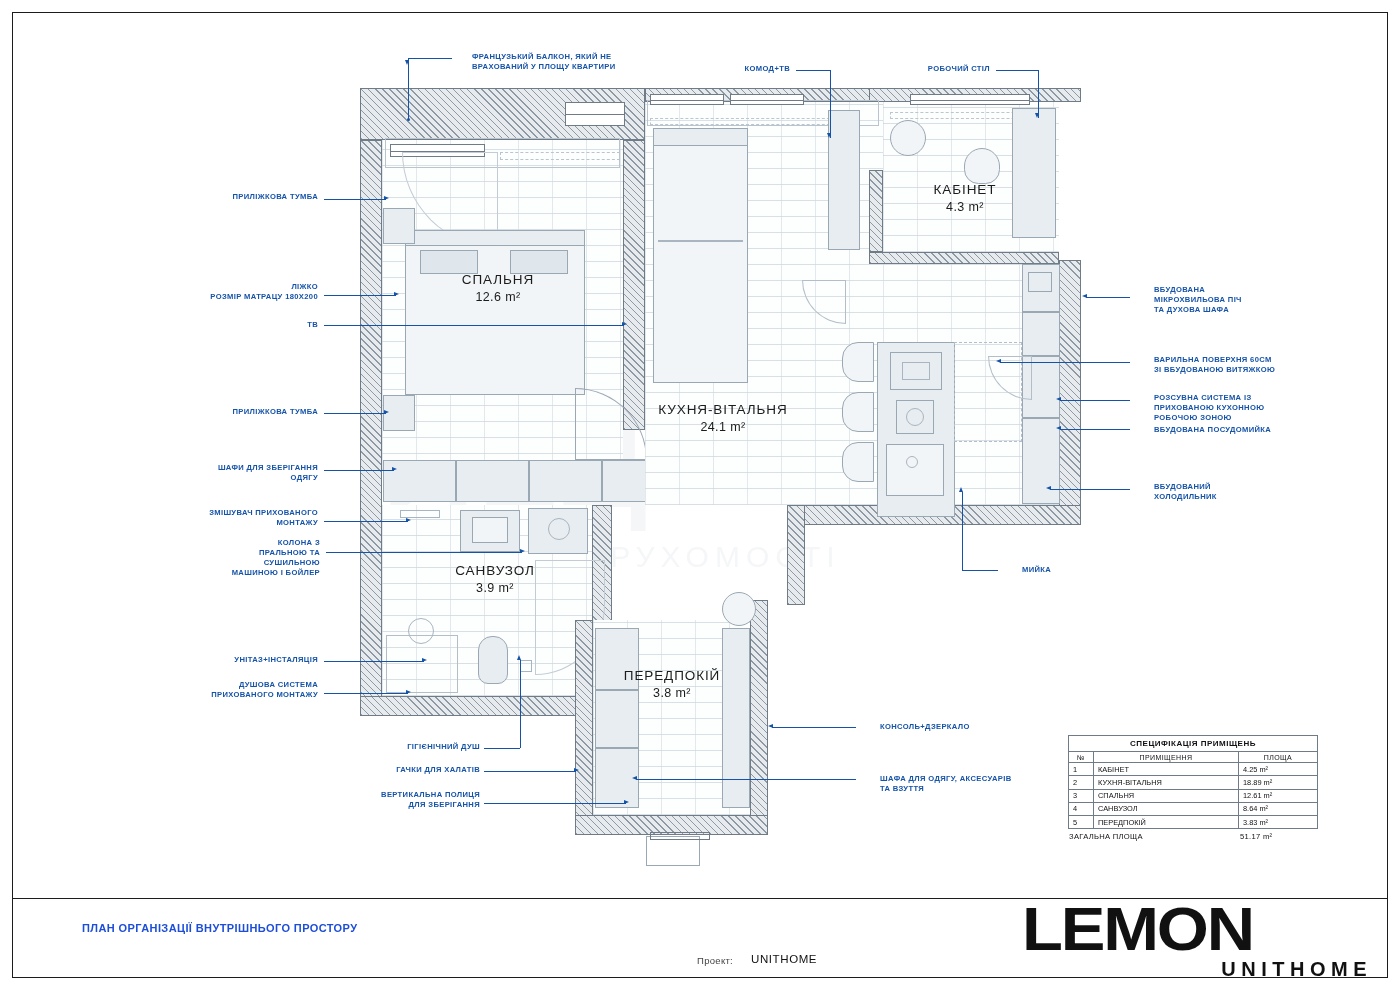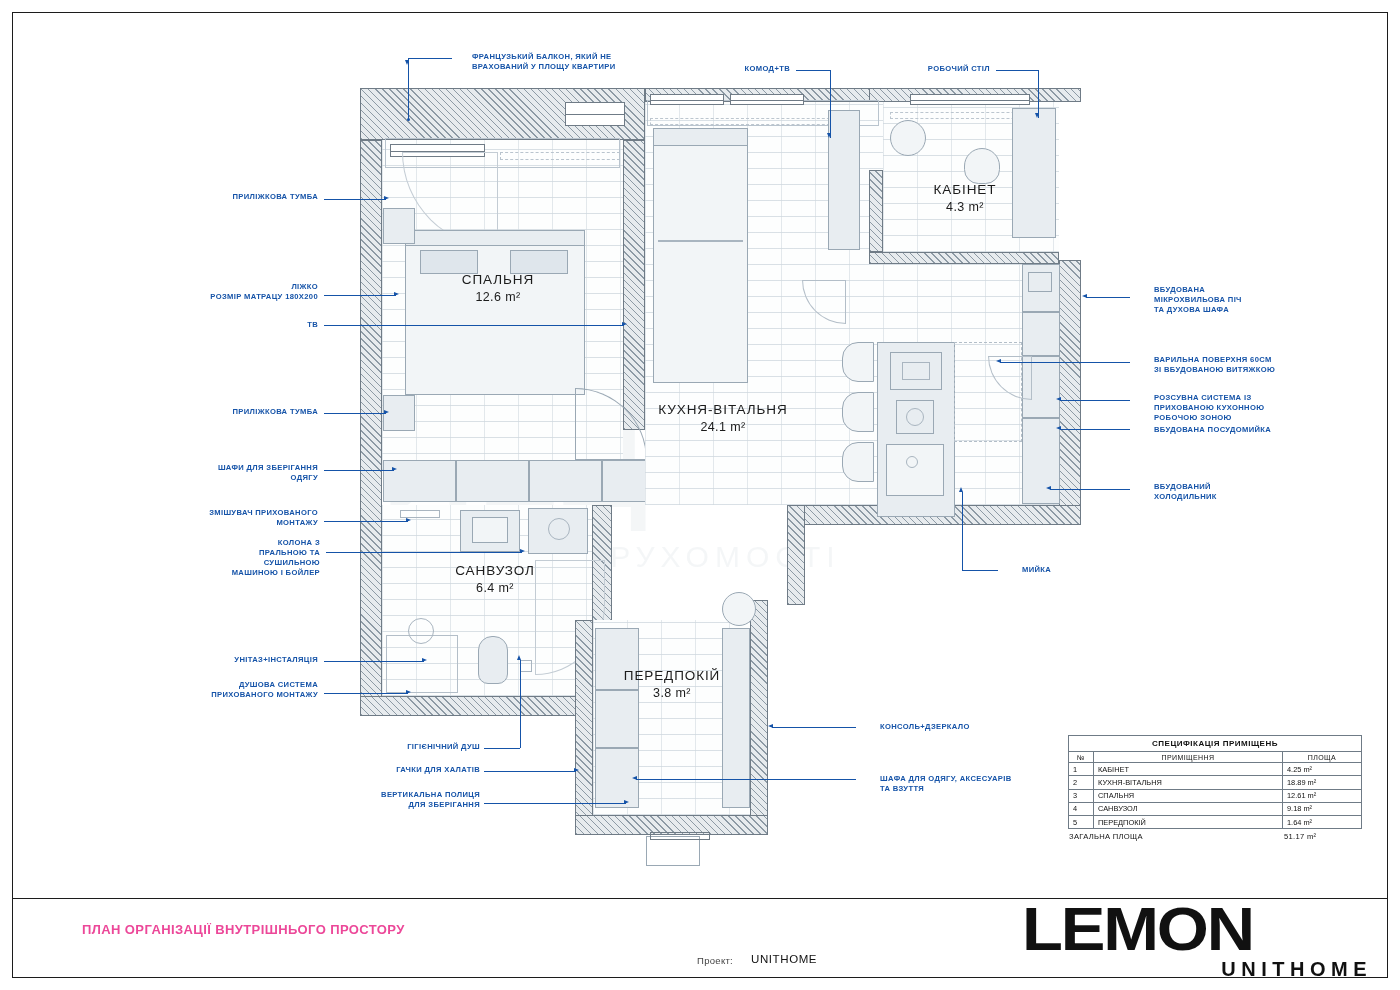--- a/index.html
+++ b/index.html
@@ -4,21 +4,21 @@
 <style>
   html,body{margin:0;padding:0;background:#ffffff;}
   body{width:1400px;height:990px;font-family:"Liberation Sans",sans-serif;color:#1c1c1c;}
   #page{position:relative;width:1400px;height:990px;overflow:hidden;background:#fff;}
 
   
   .frame{position:absolute;left:12px;top:12px;width:1376px;height:966px;border:1px solid #1c1c1c;box-sizing:border-box;}
   .title-rule{position:absolute;left:13px;top:898px;width:1374px;height:1px;background:#1c1c1c;}
 
   
-  .plan-title{position:absolute;left:82px;top:922px;font-size:13px;font-weight:bold;letter-spacing:.4px;color:#ec4899;white-space:nowrap;}
+  .plan-title{position:absolute;left:82px;top:922px;font-size:11px;font-weight:bold;letter-spacing:.4px;color:#1d4ed8;white-space:nowrap;}
   .proj-label{position:absolute;left:697px;top:955px;font-size:9.5px;color:#444;letter-spacing:.3px;}
   .proj-value{position:absolute;left:751px;top:953px;font-size:11.5px;color:#111;letter-spacing:.6px;}
 
   
   .logo{position:absolute;left:1022px;top:900px;width:352px;height:84px;}
   .logo-main{position:absolute;left:0;top:0;font-size:62px;line-height:58px;font-weight:bold;letter-spacing:-2px;color:#111;font-family:"Liberation Sans",sans-serif;transform:scaleX(1.08);transform-origin:left top;}
   .logo-sub{position:absolute;right:2px;top:58px;font-size:20px;letter-spacing:5.5px;font-weight:bold;color:#111;}
 
   
   .watermark{position:absolute;left:330px;top:390px;width:760px;height:230px;opacity:.11;pointer-events:none;}
@@ -55,21 +55,21 @@
   .lead{position:absolute;background:#1553a8;height:1px;}
   .leadv{position:absolute;background:#1553a8;width:1px;}
   .dot{position:absolute;width:3px;height:3px;border-radius:50%;background:#1553a8;}
   .arrow{position:absolute;width:0;height:0;}
   .arrow.lft{border-top:2.6px solid transparent;border-bottom:2.6px solid transparent;border-right:5px solid #1553a8;}
   .arrow.rgt{border-top:2.6px solid transparent;border-bottom:2.6px solid transparent;border-left:5px solid #1553a8;}
   .arrow.dn{border-left:2.6px solid transparent;border-right:2.6px solid transparent;border-top:5px solid #1553a8;}
   .arrow.up{border-left:2.6px solid transparent;border-right:2.6px solid transparent;border-bottom:5px solid #1553a8;}
 
   
-  #spec{position:absolute;left:1068px;top:735px;width:294px;font-size:7.4px;color:#111;}
+  #spec{position:absolute;left:1068px;top:735px;width:250px;font-size:7.4px;color:#111;}
   #spec .cap{border:1px solid #6f7b86;border-bottom:none;text-align:center;font-weight:bold;font-size:8px;letter-spacing:.5px;padding:3px 0;background:#fff;}
   #spec table{border-collapse:collapse;width:100%;}
   #spec td,#spec th{border:1px solid #6f7b86;padding:1.6px 4px;font-weight:normal;font-size:7.4px;}
   #spec th{font-size:7px;letter-spacing:.4px;text-align:center;}
   #spec td.n{width:16px;text-align:left;}
   #spec td.a{width:70px;}
   #spec .tot{display:flex;justify-content:space-between;padding:2.5px 4px 0 1px;font-size:7.6px;letter-spacing:.3px;}
   #spec .tot span:last-child{width:74px;padding-left:32px;}
 </style>
 </head>
@@ -125,21 +125,21 @@
     <div class="furn" style="left:178px;top:428px;width:60px;height:46px;"></div>
     <div class="thin" style="left:198px;top:438px;width:22px;height:22px;border-radius:50%;"></div>
     <div class="thin" style="left:50px;top:430px;width:40px;height:8px;"></div>
     <div class="thin" style="left:36px;top:555px;width:72px;height:58px;border-color:#b3bec8;"></div>
     <div class="thin" style="left:58px;top:538px;width:26px;height:26px;border-radius:50%;"></div>
     <div class="furn" style="left:128px;top:556px;width:30px;height:48px;border-radius:14px 14px 10px 10px;"></div>
     <div class="thin" style="left:170px;top:580px;width:12px;height:12px;"></div>
     <div class="thin" style="left:185px;top:480px;width:70px;height:115px;border-radius:0 0 70px 0;border-color:#c3ccd4;"></div>
     <div class="rlabel" style="left:100px;top:483px;width:90px;">
       <div class="nm">САНВУЗОЛ</div>
-      <div class="ar">6.4 m²</div>
+      <div class="ar">3.9 m²</div>
     </div>
 
     <div class="wall" style="left:295px;top:8px;width:250px;height:14px;"></div>
     <div class="wall" style="left:519px;top:8px;width:212px;height:14px;"></div>
     <div class="wall" style="left:709px;top:180px;width:22px;height:262px;"></div>
     <div class="wall" style="left:437px;top:425px;width:294px;height:20px;"></div>
     <div class="wall" style="left:225px;top:540px;width:18px;height:215px;"></div>
     <div class="wall" style="left:400px;top:520px;width:18px;height:232px;"></div>
     <div class="wall" style="left:225px;top:735px;width:193px;height:20px;"></div>
     <div class="wall" style="left:437px;top:425px;width:18px;height:100px;"></div>
@@ -344,26 +344,26 @@
         <td class="a">18.89 m²</td>
       </tr>
       <tr>
         <td class="n">3</td>
         <td>СПАЛЬНЯ</td>
         <td class="a">12.61 m²</td>
       </tr>
       <tr>
         <td class="n">4</td>
         <td>САНВУЗОЛ</td>
-        <td class="a">9.18 m²</td>
+        <td class="a">8.64 m²</td>
       </tr>
       <tr>
         <td class="n">5</td>
         <td>ПЕРЕДПОКІЙ</td>
-        <td class="a">1.64 m²</td>
+        <td class="a">3.83 m²</td>
       </tr>
     </tbody>
       </table>
     <div class="tot">
       <span>ЗАГАЛЬНА ПЛОЩА</span>
       <span>51.17 m²</span>
     </div>
   </div>
 
   <div class="plan-title">ПЛАН ОРГАНІЗАЦІЇ ВНУТРІШНЬОГО ПРОСТОРУ</div>

